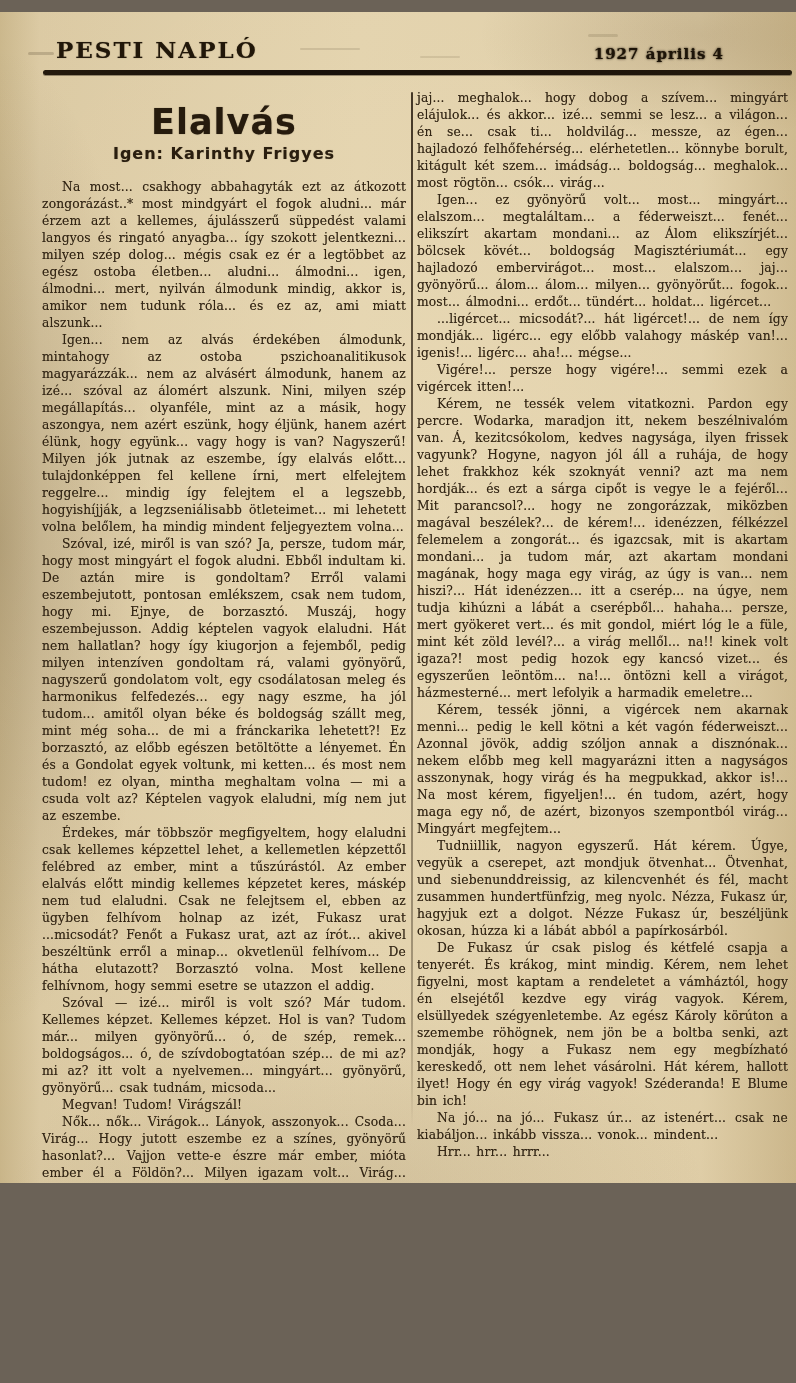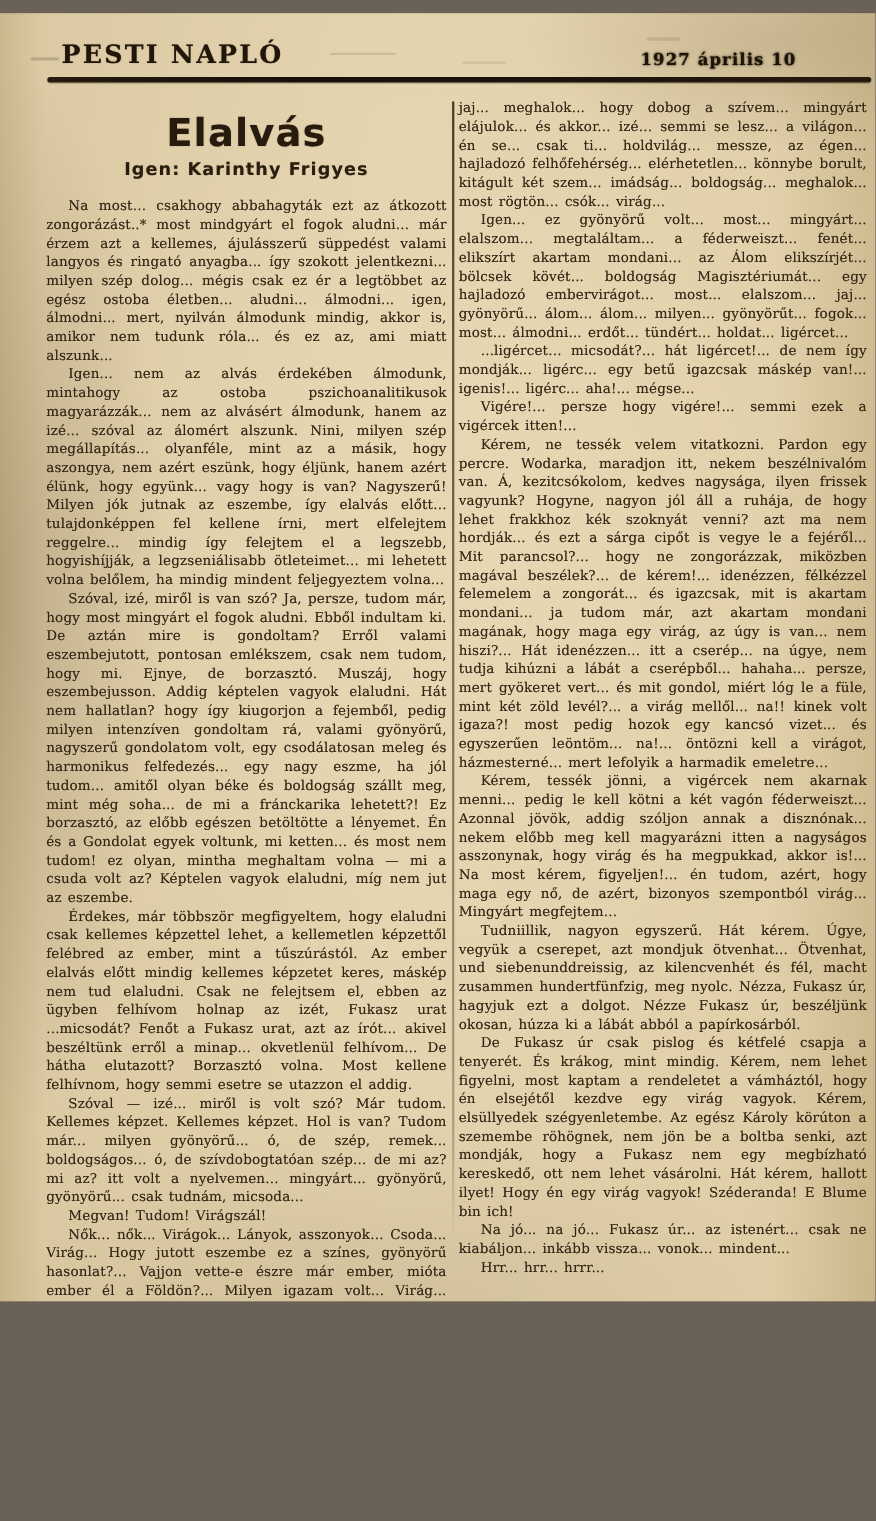--- a/index.html
+++ b/index.html
@@ -97,21 +97,21 @@
 
 <div class="page">
 
   <div class="smudge s1"></div>
   <div class="smudge s2"></div>
   <div class="smudge s3"></div>
   <div class="smudge s4"></div>
 
   <div class="header">
     <span class="masthead">PESTI NAPLÓ</span>
-    <span class="date">1927 április 10</span>
+    <span class="date">1927 április 4</span>
   </div>
 
   <div class="masthead-rule"></div>
 
   <div class="columns">
     <div class="col col-left">
       <h1 class="title">Elalvás</h1>
       <div class="byline">Igen: Karinthy Frigyes</div>
       <div class="body">
           <p>Na most... csakhogy abbahagyták ezt az átkozott zongorázást..* most mindgyárt el fogok aludni... már érzem azt a kellemes, ájulásszerű süppedést valami langyos és ringató anyagba... így szokott jelentkezni... milyen szép dolog... mégis csak ez ér a legtöbbet az egész ostoba életben... aludni... álmodni... igen, álmodni... mert, nyilván álmodunk mindig, akkor is, amikor nem tudunk róla... és ez az, ami miatt alszunk...</p>
@@ -121,21 +121,21 @@
           <p>Szóval — izé... miről is volt szó? Már tudom. Kellemes képzet. Kellemes képzet. Hol is van? Tudom már... milyen gyönyörű... ó, de szép, remek... boldogságos... ó, de szívdobogtatóan szép... de mi az? mi az? itt volt a nyelvemen... mingyárt... gyönyörű, gyönyörű... csak tudnám, micsoda...</p>
           <p>Megvan! Tudom! Virágszál!</p>
           <p>Nők... nők... Virágok... Lányok, asszonyok... Csoda... Virág... Hogy jutott eszembe ez a színes, gyönyörű hasonlat?... Vajjon vette-e észre már ember, mióta ember él a Földön?... Milyen igazam volt... Virág... suttogó, illatos, derekán hajladozó virág... gyönyörű!... Álom... Virág!... Hajnal... szerelem... vihar... északfény... suttogó izé... erdő... ingovány... lidérc... szerelem...</p>
         </div>
     </div>
     <div class="col-divider"></div>
     <div class="col col-right">
       <div class="body">
           <p>jaj... meghalok... hogy dobog a szívem... mingyárt elájulok... és akkor... izé... semmi se lesz... a világon... én se... csak ti... holdvilág... messze, az égen... hajladozó felhőfehérség... elérhetetlen... könnybe borult, kitágult két szem... imádság... boldogság... meghalok... most rögtön... csók... virág...</p>
           <p>Igen... ez gyönyörű volt... most... mingyárt... elalszom... megtaláltam... a féderweiszt... fenét... elikszírt akartam mondani... az Álom elikszírjét... bölcsek kövét... boldogság Magisztériumát... egy hajladozó embervirágot... most... elalszom... jaj... gyönyörű... álom... álom... milyen... gyönyörűt... fogok... most... álmodni... erdőt... tündért... holdat... ligércet...</p>
-          <p>...ligércet... micsodát?... hát ligércet!... de nem így mondják... ligérc... egy betű igazcsak máskép van!... igenis!... ligérc... aha!... mégse...</p>
+          <p>...ligércet... micsodát?... hát ligércet!... de nem így mondják... ligérc... egy előbb valahogy máskép van!... igenis!... ligérc... aha!... mégse...</p>
           <p>Vigére!... persze hogy vigére!... semmi ezek a vigércek itten!...</p>
           <p>Kérem, ne tessék velem vitatkozni. Pardon egy percre. Wodarka, maradjon itt, nekem beszélnivalóm van. Á, kezitcsókolom, kedves nagysága, ilyen frissek vagyunk? Hogyne, nagyon jól áll a ruhája, de hogy lehet frakkhoz kék szoknyát venni? azt ma nem hordják... és ezt a sárga cipőt is vegye le a fejéről... Mit parancsol?... hogy ne zongorázzak, miközben magával beszélek?... de kérem!... idenézzen, félkézzel felemelem a zongorát... és igazcsak, mit is akartam mondani... ja tudom már, azt akartam mondani magának, hogy maga egy virág, az úgy is van... nem hiszi?... Hát idenézzen... itt a cserép... na úgye, nem tudja kihúzni a lábát a cserépből... hahaha... persze, mert gyökeret vert... és mit gondol, miért lóg le a füle, mint két zöld levél?... a virág mellől... na!! kinek volt igaza?! most pedig hozok egy kancsó vizet... és egyszerűen leöntöm... na!... öntözni kell a virágot, házmesterné... mert lefolyik a harmadik emeletre...</p>
           <p>Kérem, tessék jönni, a vigércek nem akarnak menni... pedig le kell kötni a két vagón féderweiszt... Azonnal jövök, addig szóljon annak a disznónak... nekem előbb meg kell magyarázni itten a nagyságos asszonynak, hogy virág és ha megpukkad, akkor is!... Na most kérem, figyeljen!... én tudom, azért, hogy maga egy nő, de azért, bizonyos szempontból virág... Mingyárt megfejtem...</p>
           <p>Tudniillik, nagyon egyszerű. Hát kérem. Úgye, vegyük a cserepet, azt mondjuk ötvenhat... Ötvenhat, und siebenunddreissig, az kilencvenhét és fél, macht zusammen hundertfünfzig, meg nyolc. Nézza, Fukasz úr, hagyjuk ezt a dolgot. Nézze Fukasz úr, beszéljünk okosan, húzza ki a lábát abból a papírkosárból.</p>
           <p>De Fukasz úr csak pislog és kétfelé csapja a tenyerét. És krákog, mint mindig. Kérem, nem lehet figyelni, most kaptam a rendeletet a vámháztól, hogy én elsejétől kezdve egy virág vagyok. Kérem, elsüllyedek szégyenletembe. Az egész Károly körúton a szemembe röhögnek, nem jön be a boltba senki, azt mondják, hogy a Fukasz nem egy megbízható kereskedő, ott nem lehet vásárolni. Hát kérem, hallott ilyet! Hogy én egy virág vagyok! Széderanda! E Blume bin ich!</p>
           <p>Na jó... na jó... Fukasz úr... az istenért... csak ne kiabáljon... inkább vissza... vonok... mindent...</p>
           <p>Hrr... hrr... hrrr...</p>
         </div>
     </div>
   </div>

